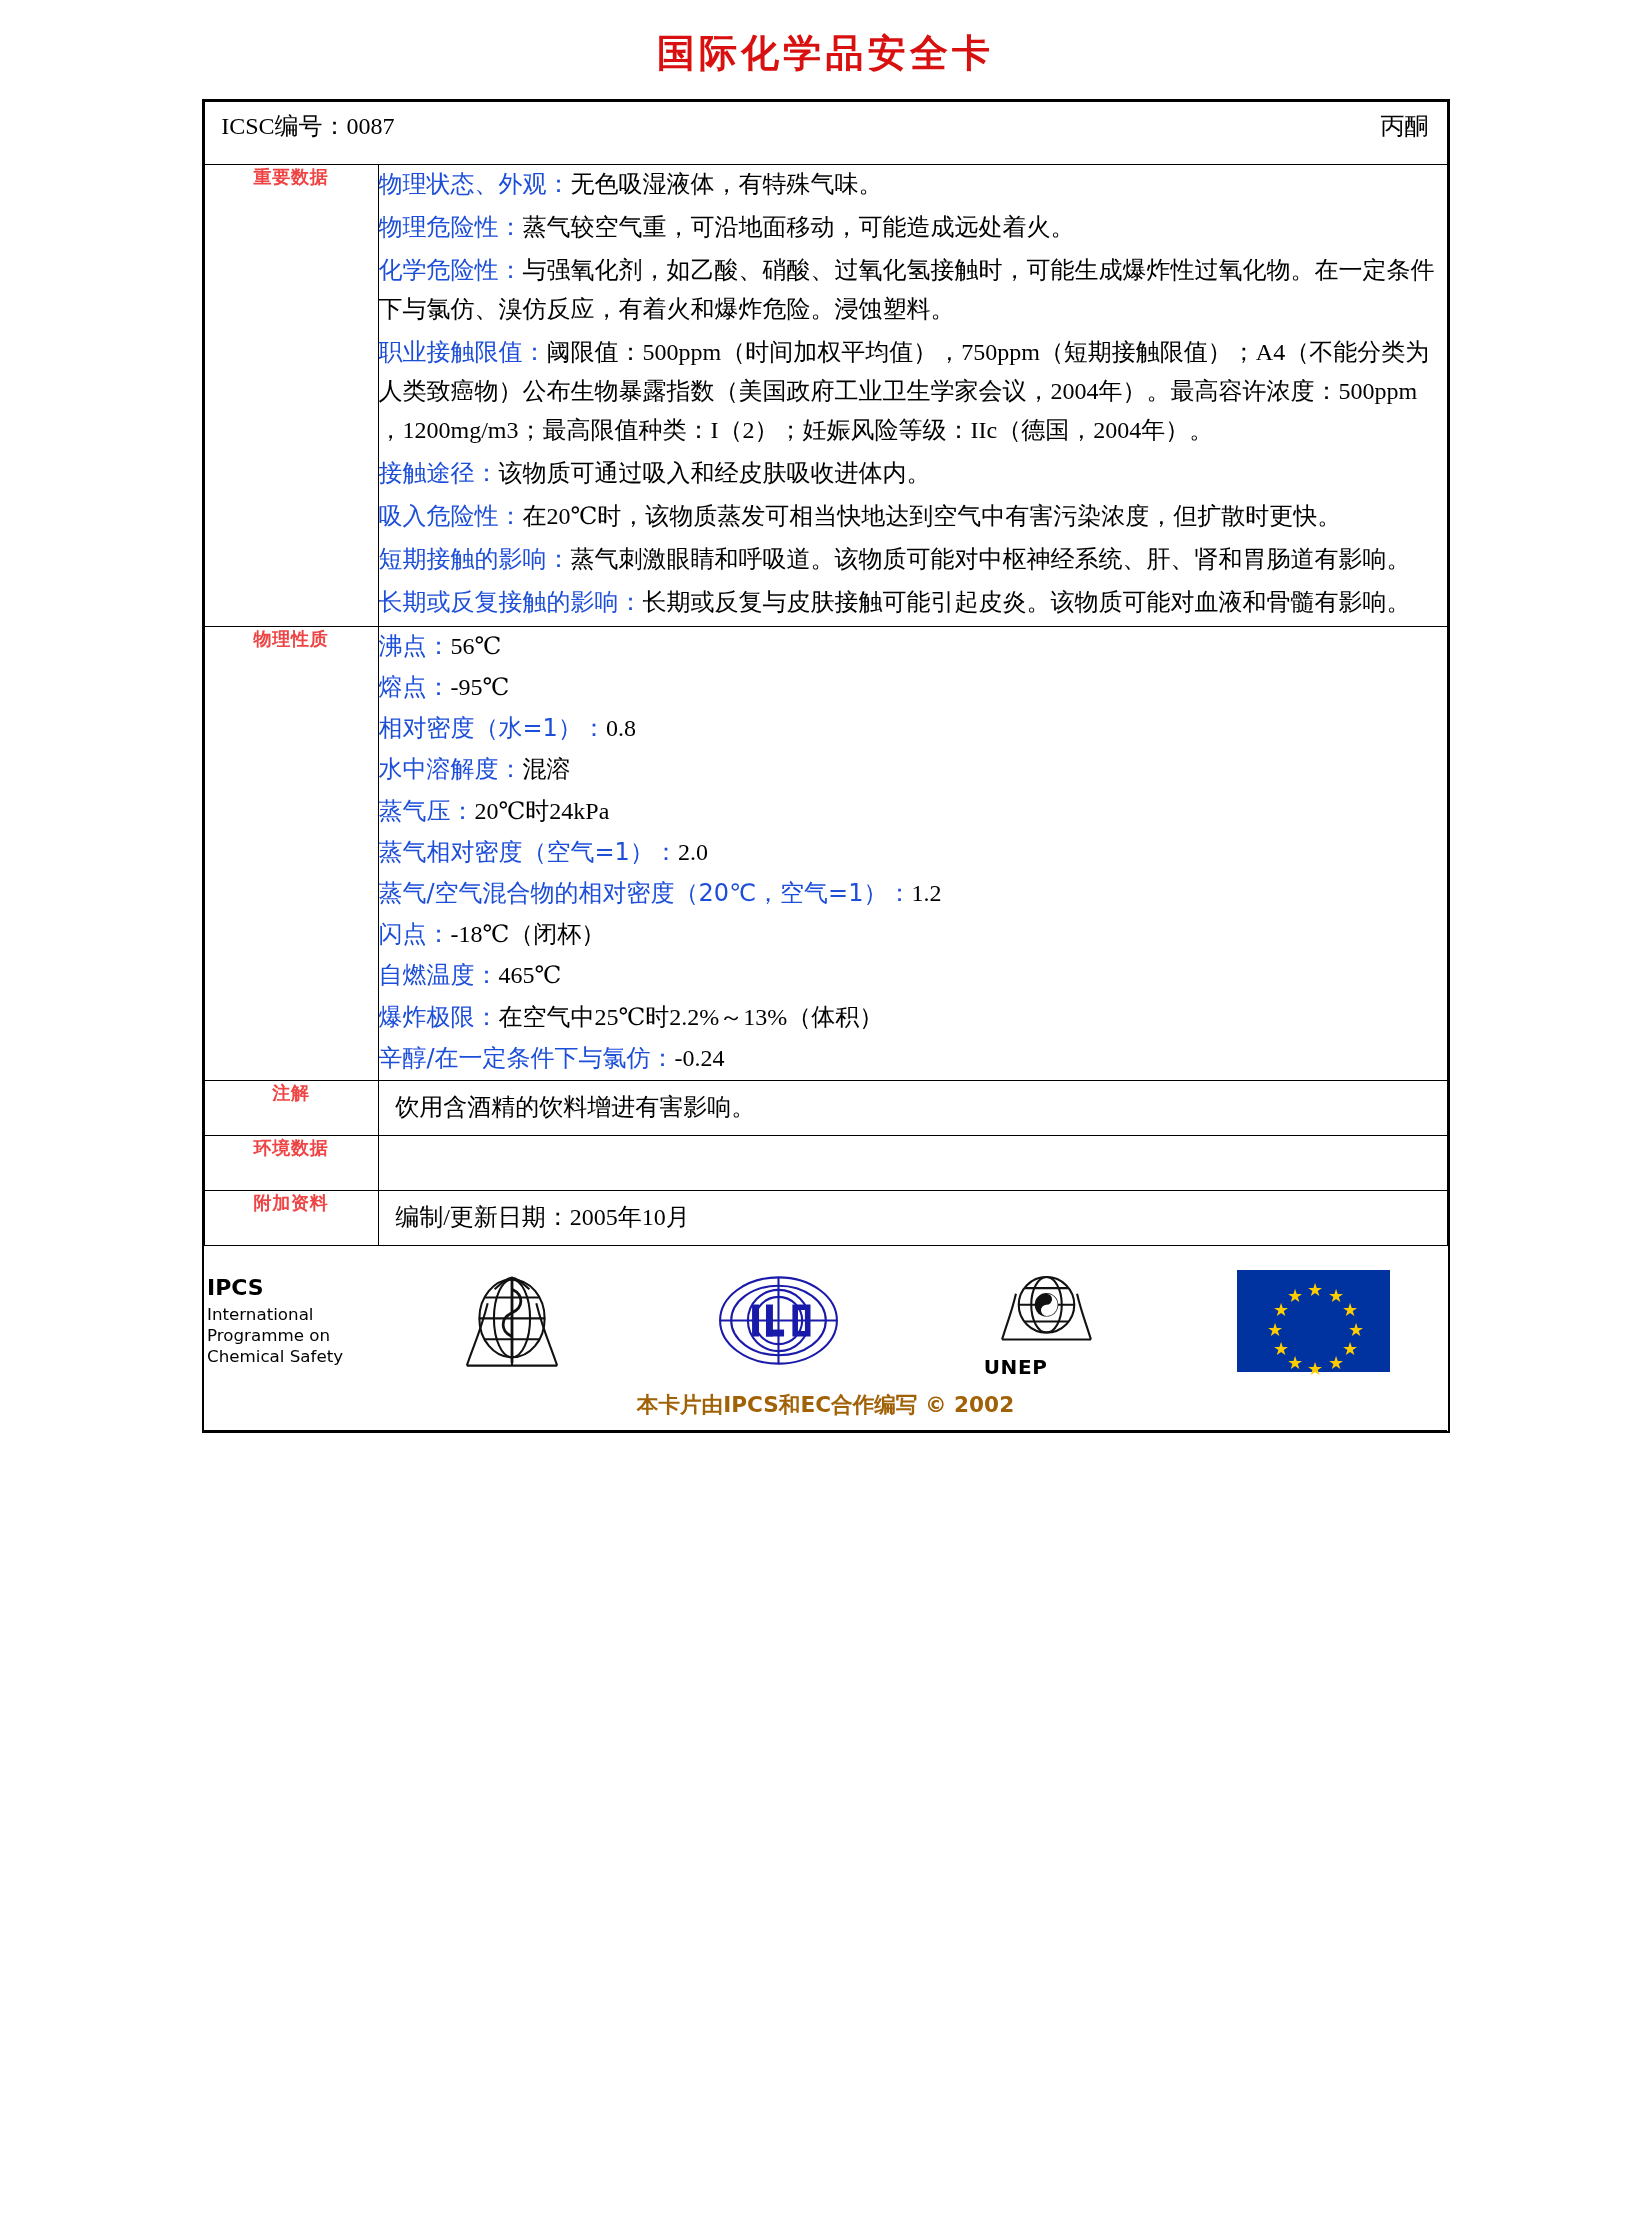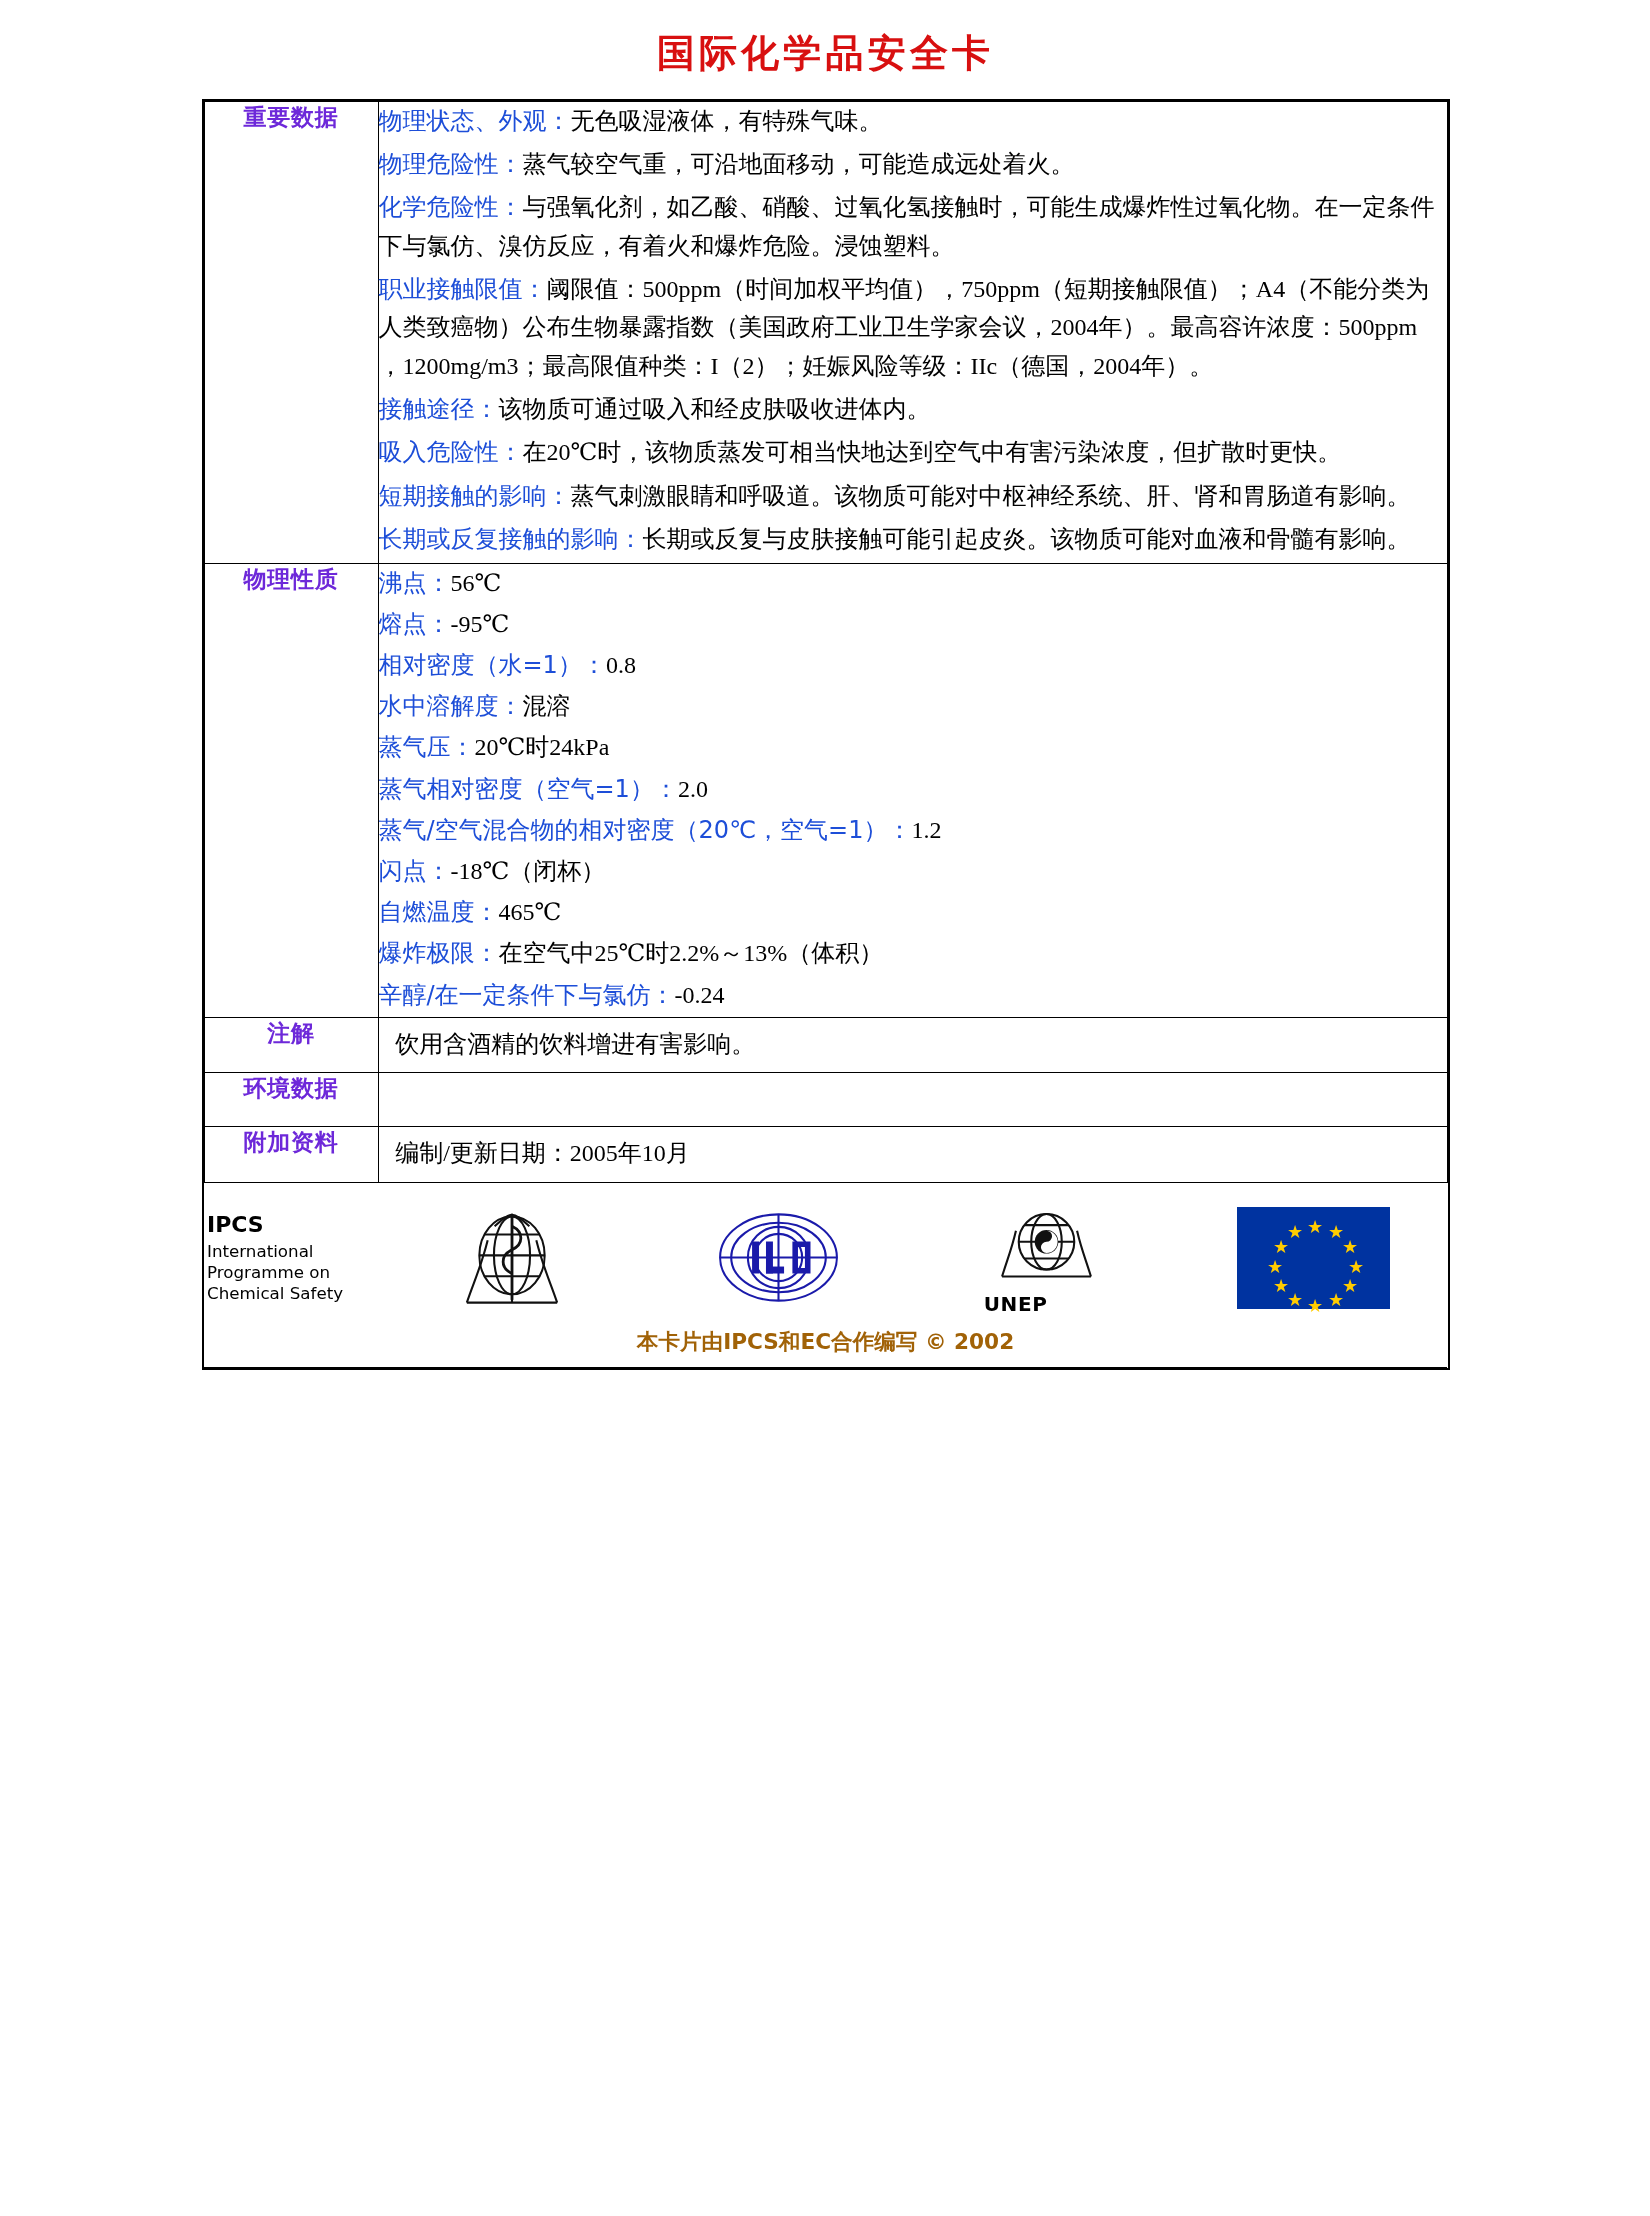--- a/index.html
+++ b/index.html
@@ -67,24 +67,24 @@
   .hdr-right {
     position: absolute;
     right: 18px;
     top: 8.4px;
     font-size: 24px;
   }
   .label-cell {
     width: 174px;
     text-align: center;
     vertical-align: middle;
-    color: #6d28d9;
-    font-family: "DejaVu Sans", "Liberation Sans", sans-serif;
-    font-weight: bold;
-    font-size: 23px;
+    color: #ef4444;
+    font-family: "DejaVu Sans", "Liberation Sans", sans-serif;
+    font-weight: bold;
+    font-size: 18px;
     letter-spacing: 0.7px;
     border-left: none;
   }
   .content-cell {
     padding: 11px 16.7px 14px 16.7px;
     border-right: none;
   }
   .para {
     font-size: 24px;
     line-height: 1.62;
@@ -198,20 +198,30 @@
   <div class="doc-title">国际化学品安全卡</div>
 
   <div class="card">
     <table class="maintable">
       <colgroup>
         <col style="width:174px">
         <col>
       </colgroup>
 
       <tbody>
+          <tr class="hdr-row">
+        <td colspan="2" style="border-bottom:1.4px solid #000;">
+          <div class="hdr-cell">
+            <span class="hdr-left">
+              <span>ICSC编号：</span><span>0087</span>
+            </span>
+            <span class="hdr-right">丙酮</span>
+          </div>
+        </td>
+      </tr>
 
       <tr>
         <td class="label-cell">重要数据</td>
         <td class="content-cell">
           <p class="para"><span class="key">物理状态、外观：</span><span class="val">无色吸湿液体，有特殊气味。</span></p>
           <p class="para"><span class="key">物理危险性：</span><span class="val">蒸气较空气重，可沿地面移动，可能造成远处着火。</span></p>
           <p class="para"><span class="key">化学危险性：</span><span class="val">与强氧化剂，如乙酸、硝酸、过氧化氢接触时，可能生成爆炸性过氧化物。在一定条件下与氯仿、溴仿反应，有着火和爆炸危险。浸蚀塑料。</span></p>
           <p class="para"><span class="key">职业接触限值：</span><span class="val">阈限值：500ppm（时间加权平均值），750ppm（短期接触限值）；A4（不能分类为人类致癌物）公布生物暴露指数（美国政府工业卫生学家会议，2004年）。最高容许浓度：500ppm ，1200mg/m3；最高限值种类：I（2）；妊娠风险等级：IIc（德国，2004年）。</span></p>
           <p class="para"><span class="key">接触途径：</span><span class="val">该物质可通过吸入和经皮肤吸收进体内。</span></p>
           <p class="para"><span class="key">吸入危险性：</span><span class="val">在20℃时，该物质蒸发可相当快地达到空气中有害污染浓度，但扩散时更快。</span></p>

